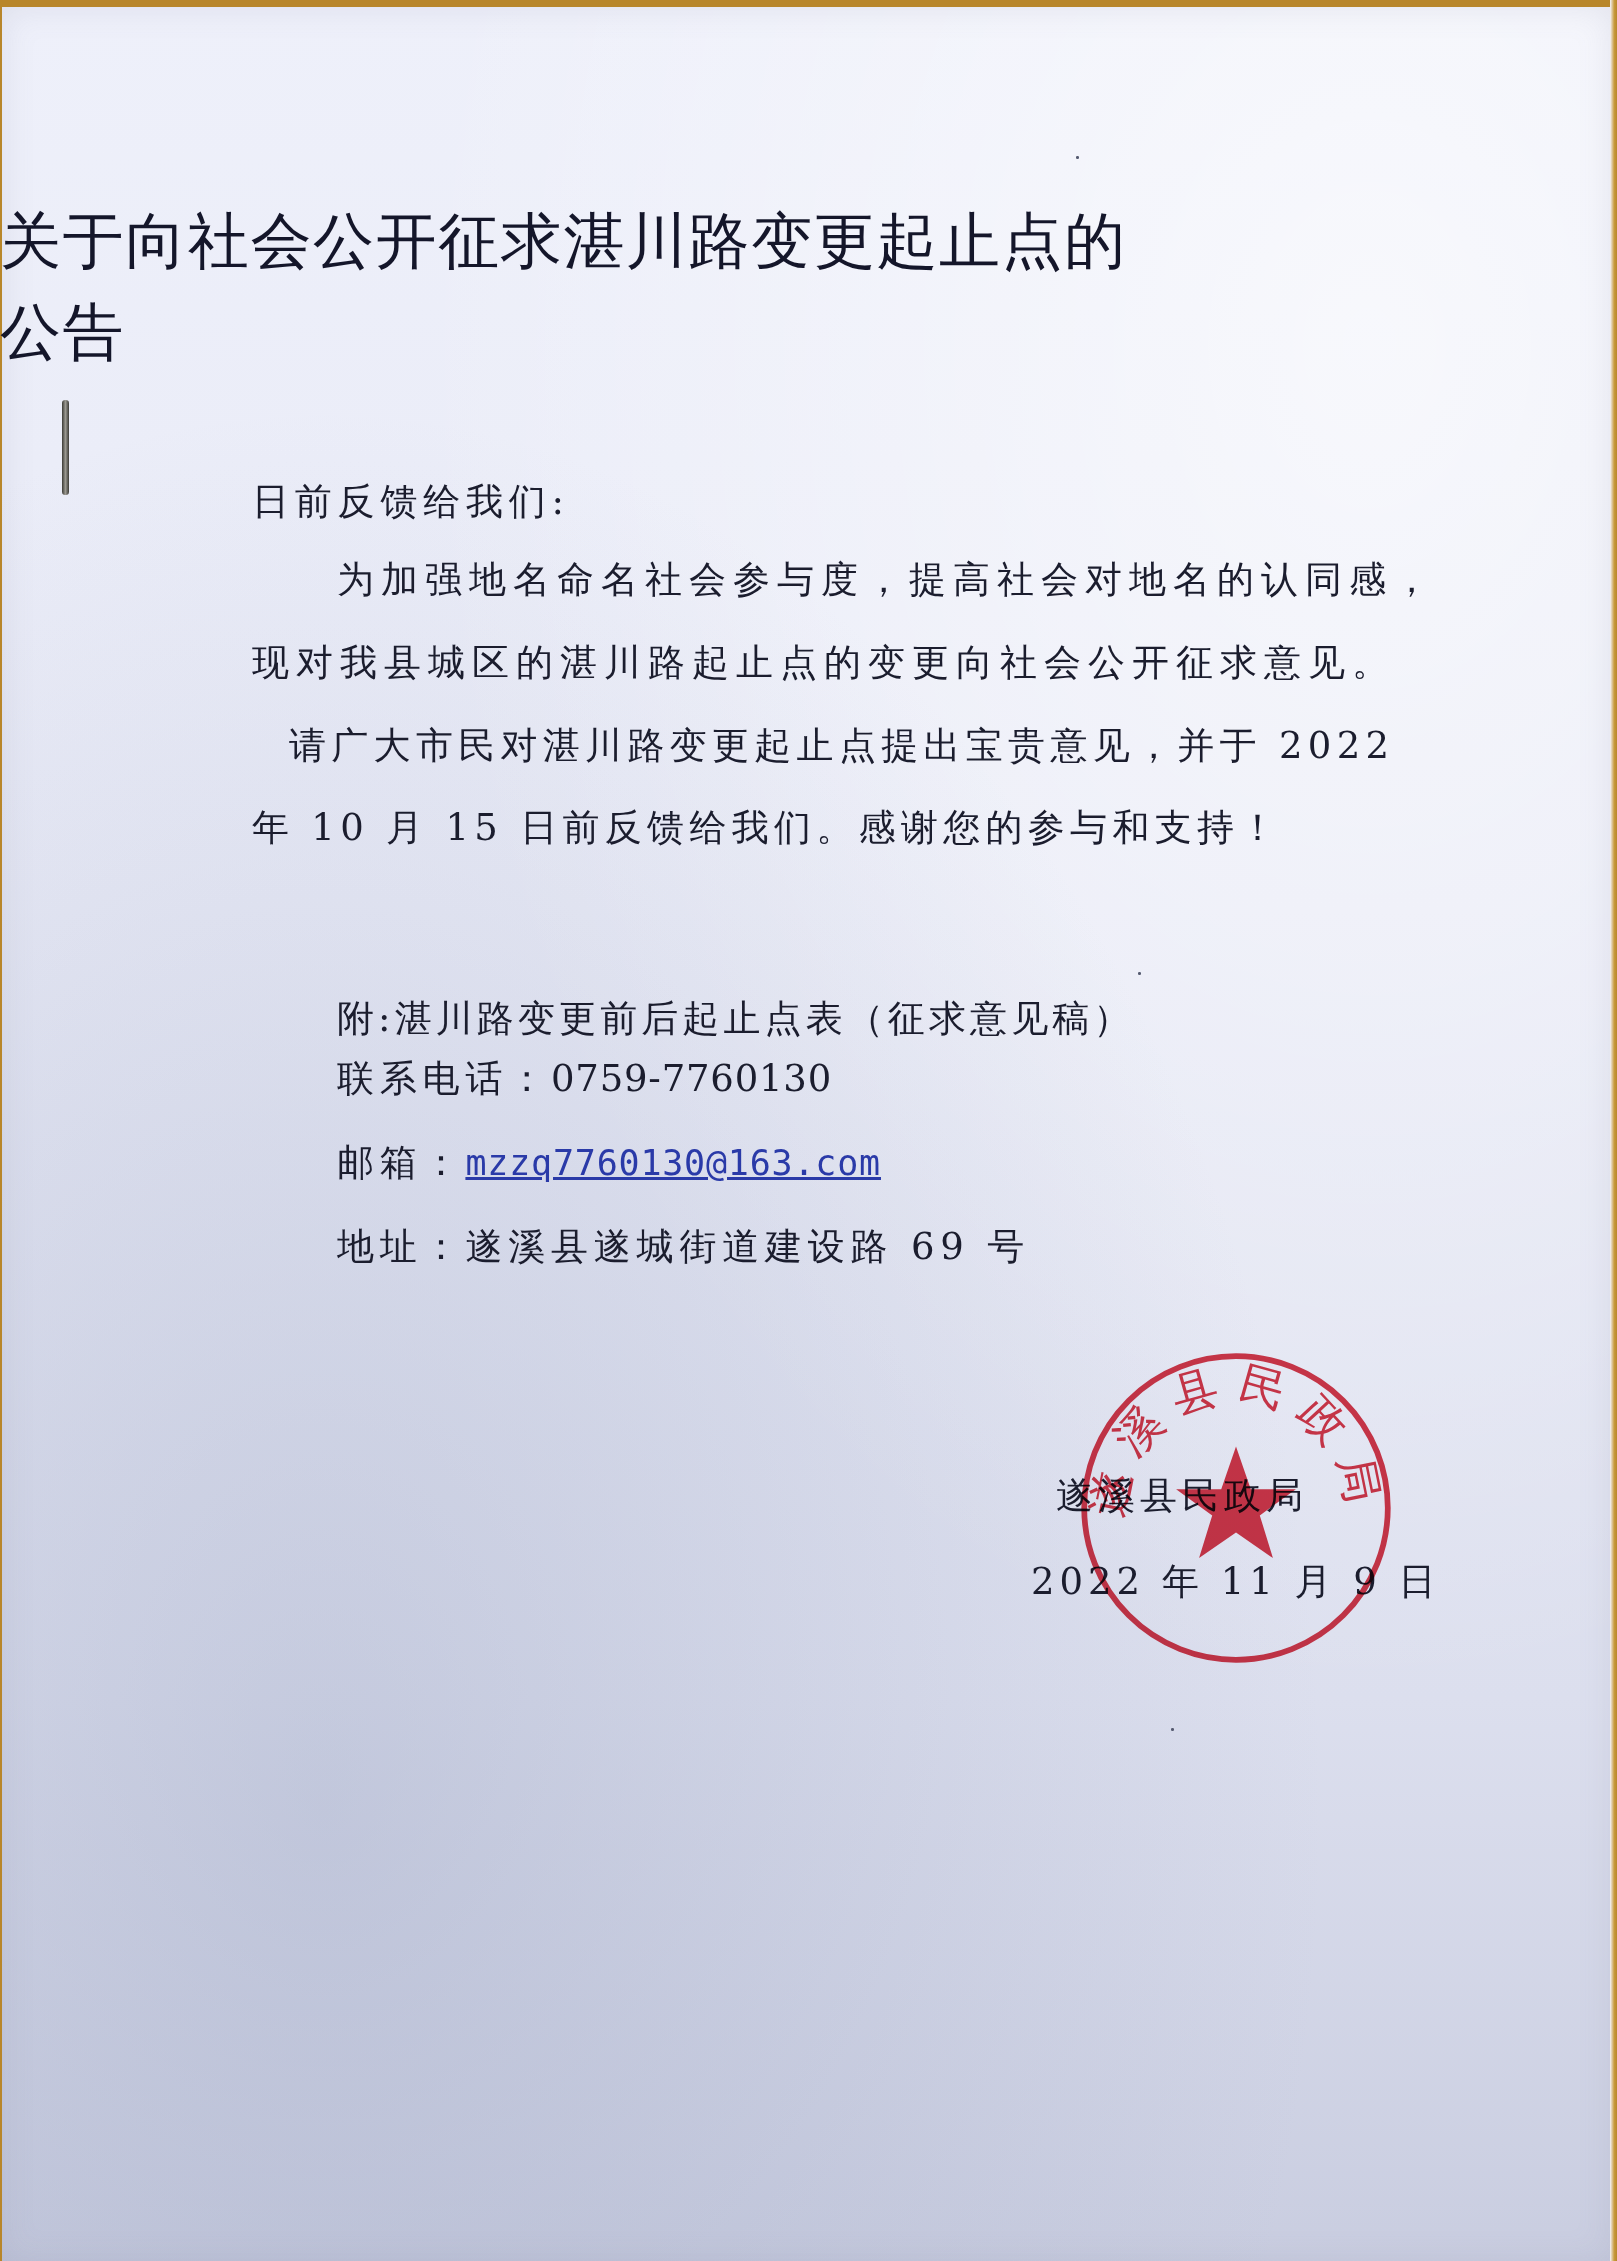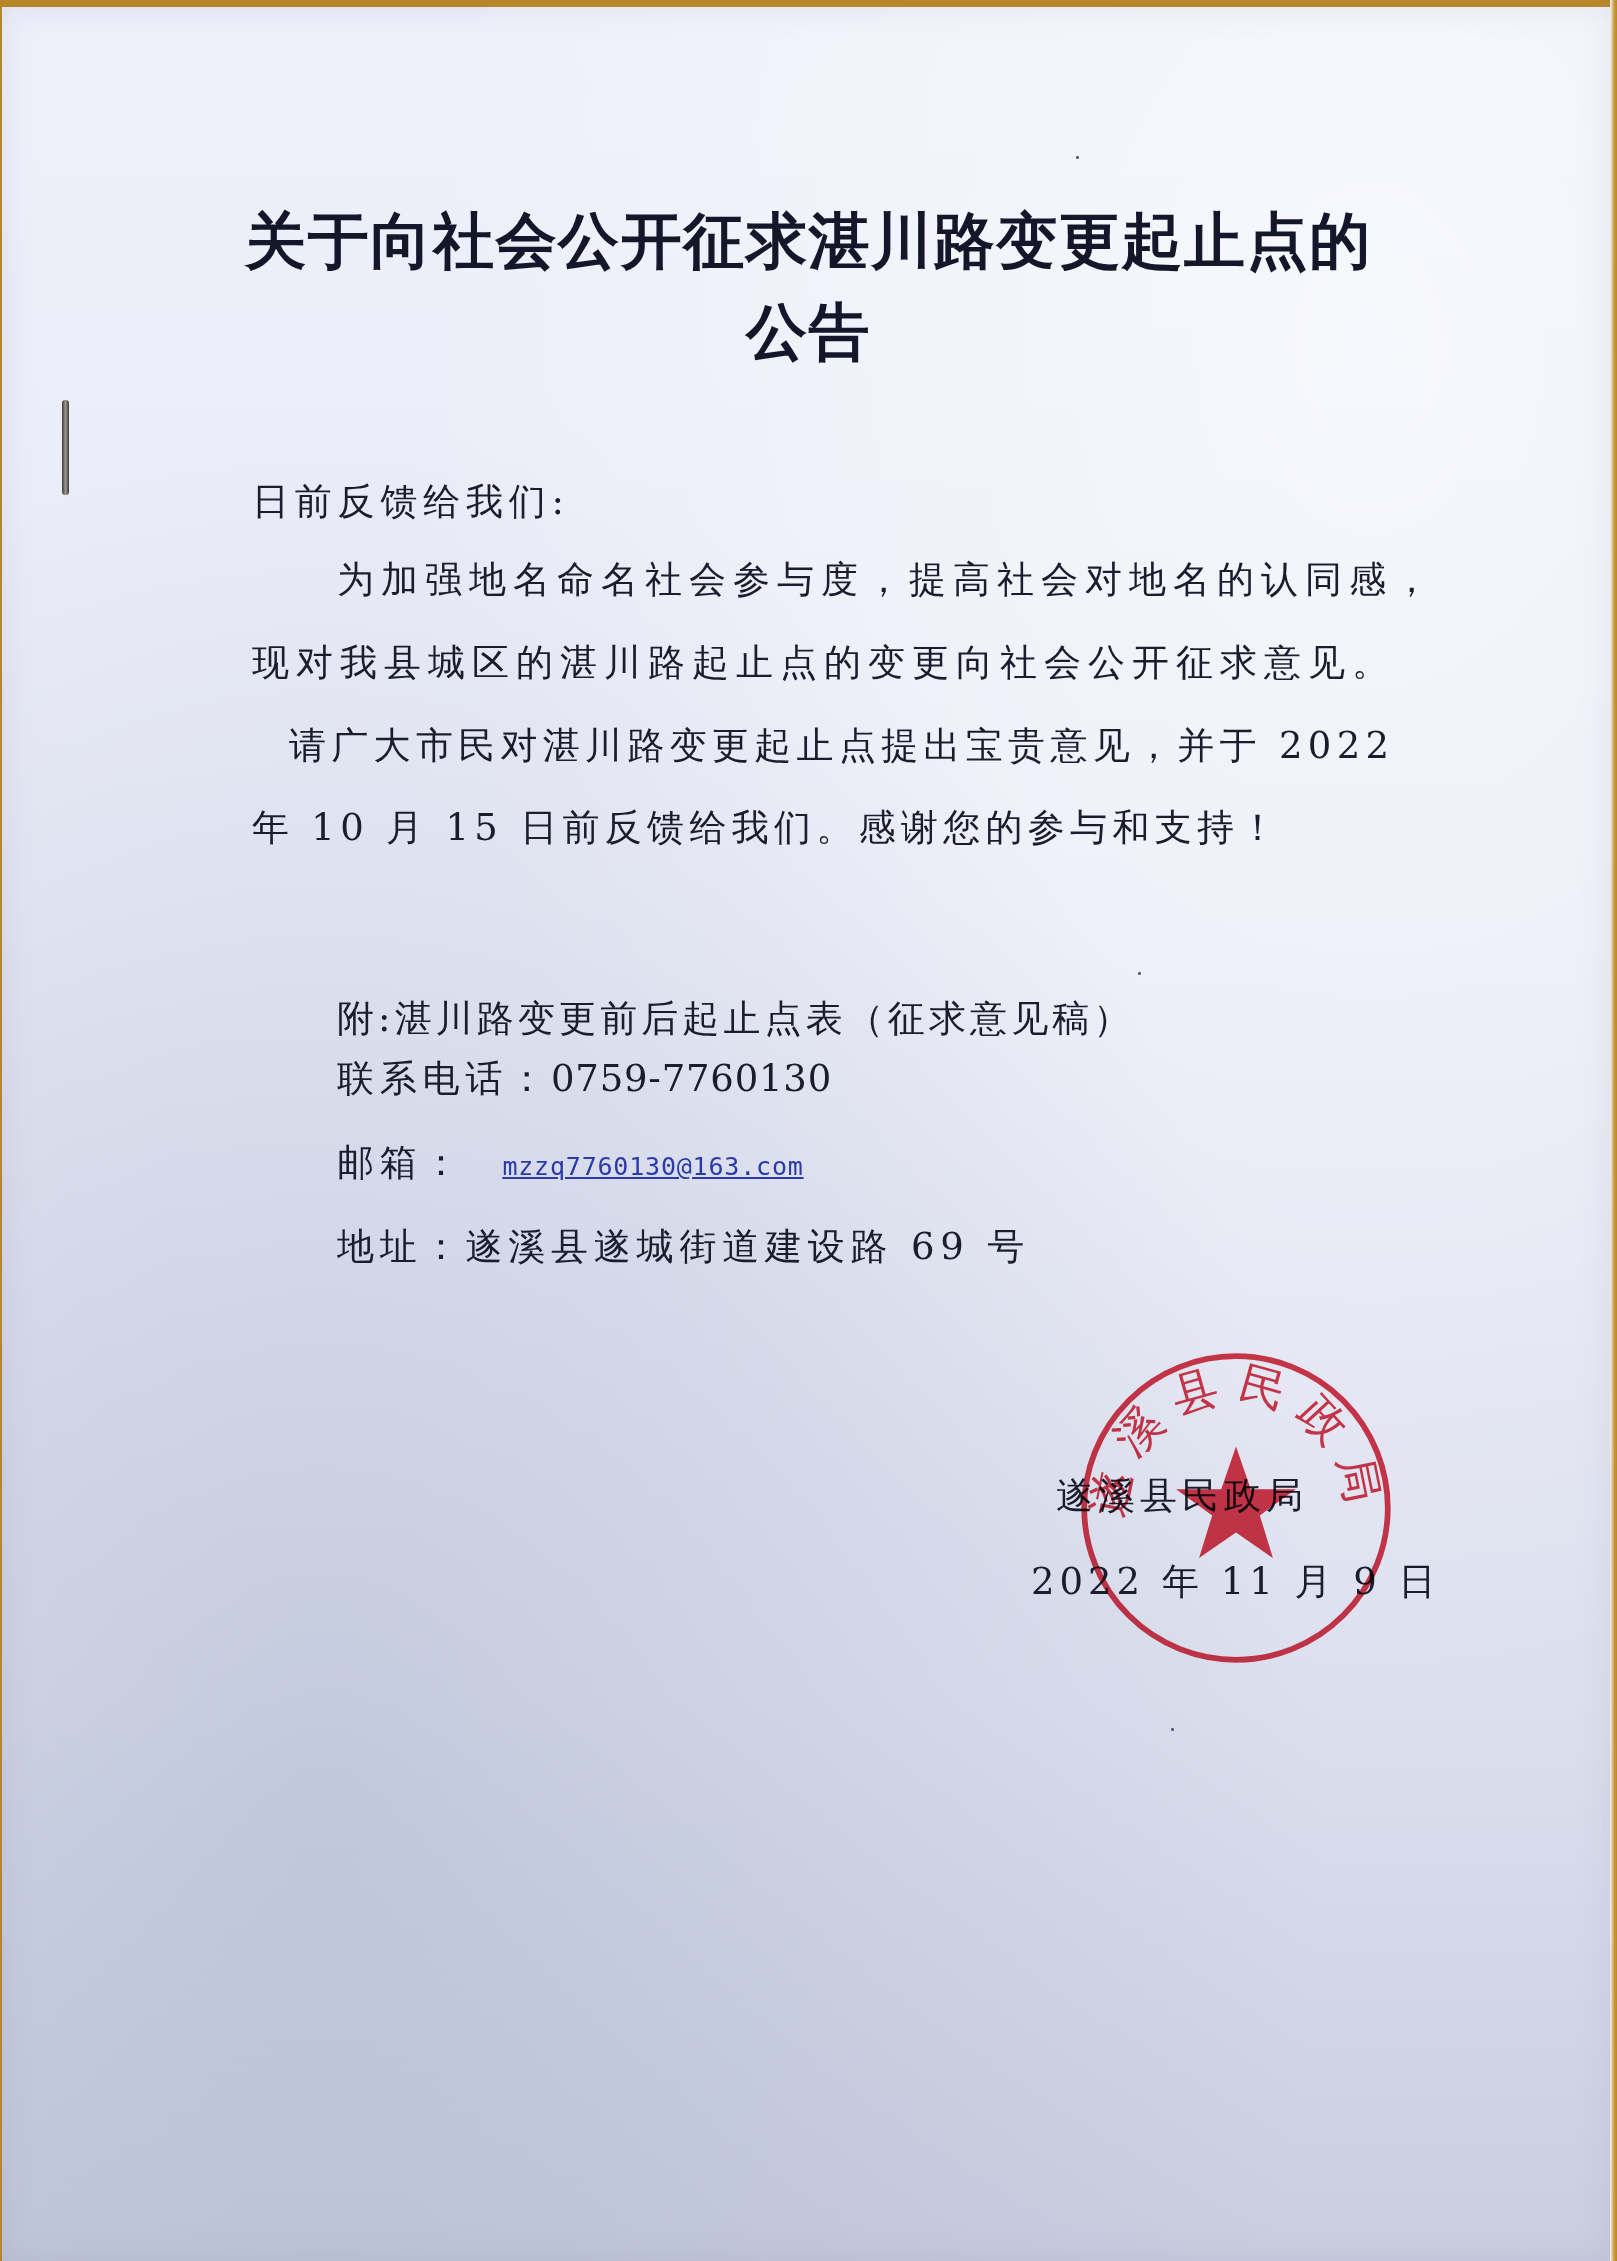--- a/index.html
+++ b/index.html
@@ -40,26 +40,24 @@
     top: 400px;
     width: 7.4px;
     height: 95px;
     background: linear-gradient(90deg, #3b3a35 0%, #9a9890 50%, #3b3a35 100%);
     border-radius: 3.3px;
   }
   .title {
     position: absolute;
     left: 0;
     width: 1617px;
-    text-align: center;
     font-family: "DejaVu Sans", "Liberation Sans", sans-serif;
     font-size: 61px;
     letter-spacing: 1.6px;
     color: #14162a;
-    font-weight: bold;
   }
   .title.l1 { top: 201px; }
   .title.l2 { top: 292px; }
   .line {
     position: absolute;
     font-size: 37px;
     letter-spacing: 5.8px;
     white-space: nowrap;
     color: #1b1d2e;
   }
@@ -70,22 +68,21 @@
   .p4 { left: 252px; top: 803px; letter-spacing: 5.3px; }
   .attach { left: 337px; top: 970px; letter-spacing: 4.1px; margin-top: 24px; }
   .phone { left: 337px; top: 1054px; }
   .email { left: 337px; top: 1138px; }
   .address { left: 337px; top: 1222px; }
   .email-link {
     color: #2a3aa8;
     text-decoration: underline;
     letter-spacing: 0.8px;
     font-family: "DejaVu Sans Mono", "Liberation Mono", monospace;
-    font-size: 25px;
-    margin-left: 37px;
+    font-size: 35px;
   }
   .sig-org {
     position: absolute;
     left: 1056px;
     top: 1471px;
     font-size: 37px;
     letter-spacing: 5px;
     color: #1b1d2e;
     white-space: nowrap;
   }

